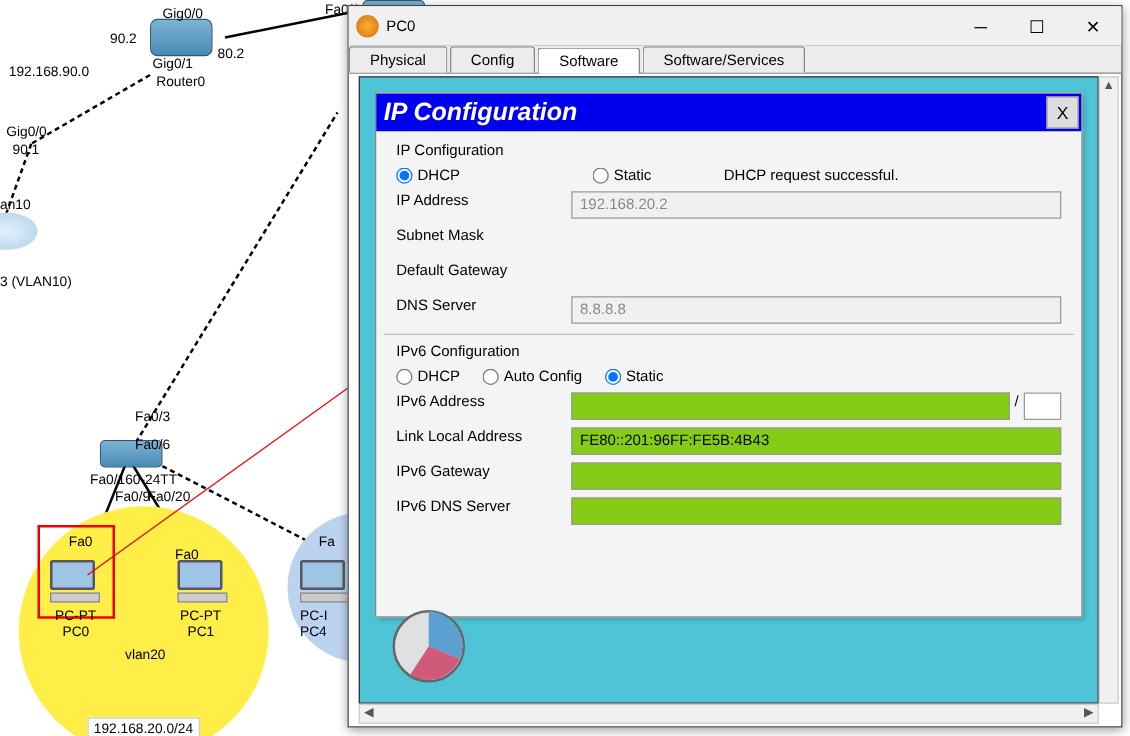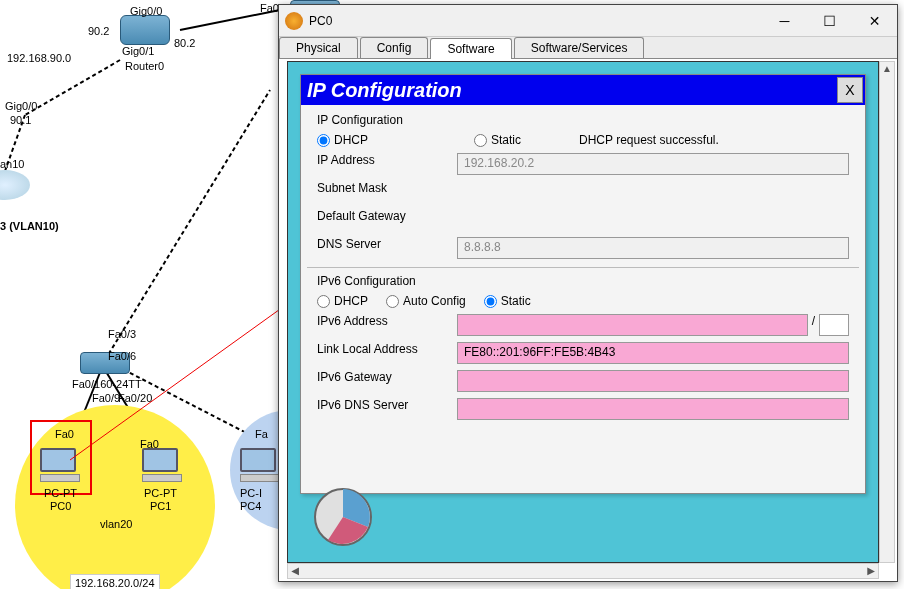--- a/index.html
+++ b/index.html
@@ -34,21 +34,21 @@
 .sb-arrow { width: 14px; height: 14px; text-align:center; font-size:10px; line-height:14px; color:#555; }
 
 .ipconf-win { position: absolute; top: 12px; left: 12px; right: 12px; height: 420px; background: #f4f4f4; border: 1px solid #888; box-shadow: 2px 2px 4px rgba(0,0,0,0.2); }
 .ipconf-title { height: 30px; background: #0000ee; color: #fff; font-size: 20px; font-weight: bold; font-style: italic; padding-left: 6px; display:flex; align-items:center; justify-content:space-between; }
 .xbtn { width: 26px; height: 26px; background: #ddd; border: 1px solid #888; color: #000; font-size: 14px; font-style: normal; font-weight: normal; display:flex; align-items:center; justify-content:center; margin-right: 2px; }
 
 .ipconf-body { padding: 4px 16px; font-size: 12px; }
 .section-label { font-size: 12px; margin: 4px 0; }
 .row { display: flex; align-items: flex-start; margin: 4px 0; height: 24px; }
 .rlabel { width: 140px; font-size: 12px; }
-.rfield { flex: 1; height: 22px; border: 1px solid #999; background: #f9a8d4; padding: 2px 6px; font-size: 12px; color: #888; }
+.rfield { flex: 1; height: 22px; border: 1px solid #999; background: #84cc16; padding: 2px 6px; font-size: 12px; color: #888; }
 .rfield.disabled { background: #f0f0f0; }
 .rfield.active { color: #000; }
 .radio-row { display: flex; align-items: center; gap: 18px; margin: 6px 0; }
 .radio-row label { display:flex; align-items:center; gap:4px; font-size:12px; }
 .status-msg { font-size: 12px; margin-left: 40px; }
 .slash-box { width: 30px; height: 22px; border: 1px solid #999; background:#fff; }
 hr.fs { border: none; border-top: 1px solid #bbb; margin: 6px -10px; }
 
 .pie-icon { position:absolute; bottom: 10px; left: 20px; width: 70px; height: 70px; }
 .arrow-line { position:absolute; stroke:#e00; stroke-width:1; fill:none; z-index:5; }
@@ -107,21 +107,21 @@
 
   <div class="topo-label" style="left:130px; top:5px;">Gig0/0</div>
   <div class="topo-label" style="left:88px; top:25px;">90.2</div>
   <div class="topo-label" style="left:122px; top:45px;">Gig0/1</div>
   <div class="topo-label" style="left:174px; top:37px;">80.2</div>
   <div class="topo-label" style="left:125px; top:60px;">Router0</div>
   <div class="topo-label" style="left:7px; top:52px;">192.168.90.0</div>
   <div class="topo-label" style="left:5px; top:100px;">Gig0/0</div>
   <div class="topo-label" style="left:10px; top:114px;">90.1</div>
   <div class="topo-label" style="left:0px; top:158px;">an10</div>
-  <div class="topo-label" style="left:0px; top:220px;font-weight:bold;">3 (VLAN10)</div>
+  <div class="topo-label" style="left:0px; top:220px;">3 (VLAN10)</div>
   <div class="topo-label" style="left:260px; top:2px;">Fa0/2</div>
 
   <div class="topo-label" style="left:108px; top:328px;">Fa0/3</div>
   <div class="topo-label" style="left:108px; top:350px;">Fa0/6</div>
   <div class="topo-label" style="left:72px; top:378px;">Fa0/160-24TT</div>
   <div class="topo-label" style="left:92px; top:392px;">Fa0/9</div>
   <div class="topo-label" style="left:118px; top:392px;">Fa0/20</div>
   <div class="topo-label" style="left:55px; top:428px;">Fa0</div>
   <div class="topo-label" style="left:140px; top:438px;">Fa0</div>
   <div class="topo-label" style="left:255px; top:428px;">Fa</div>

